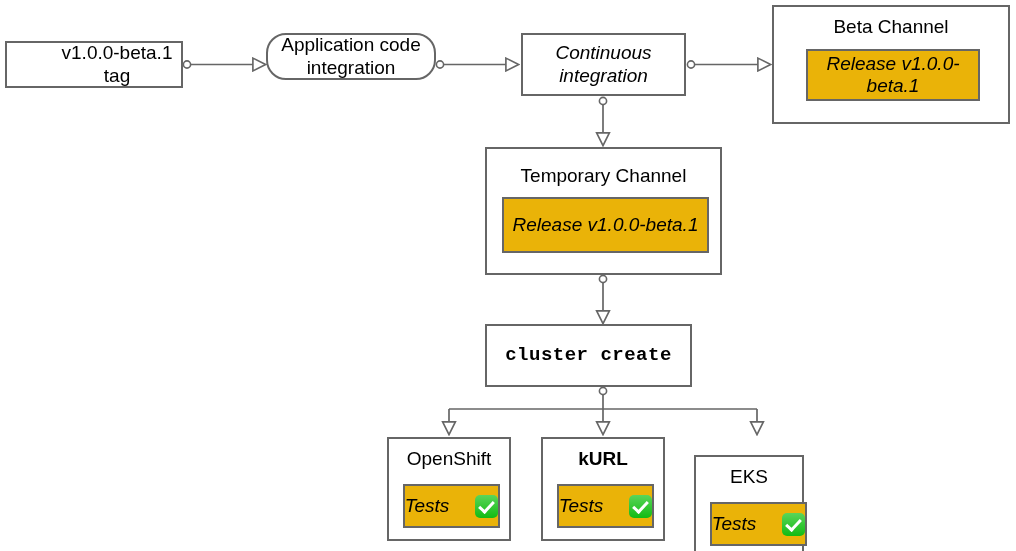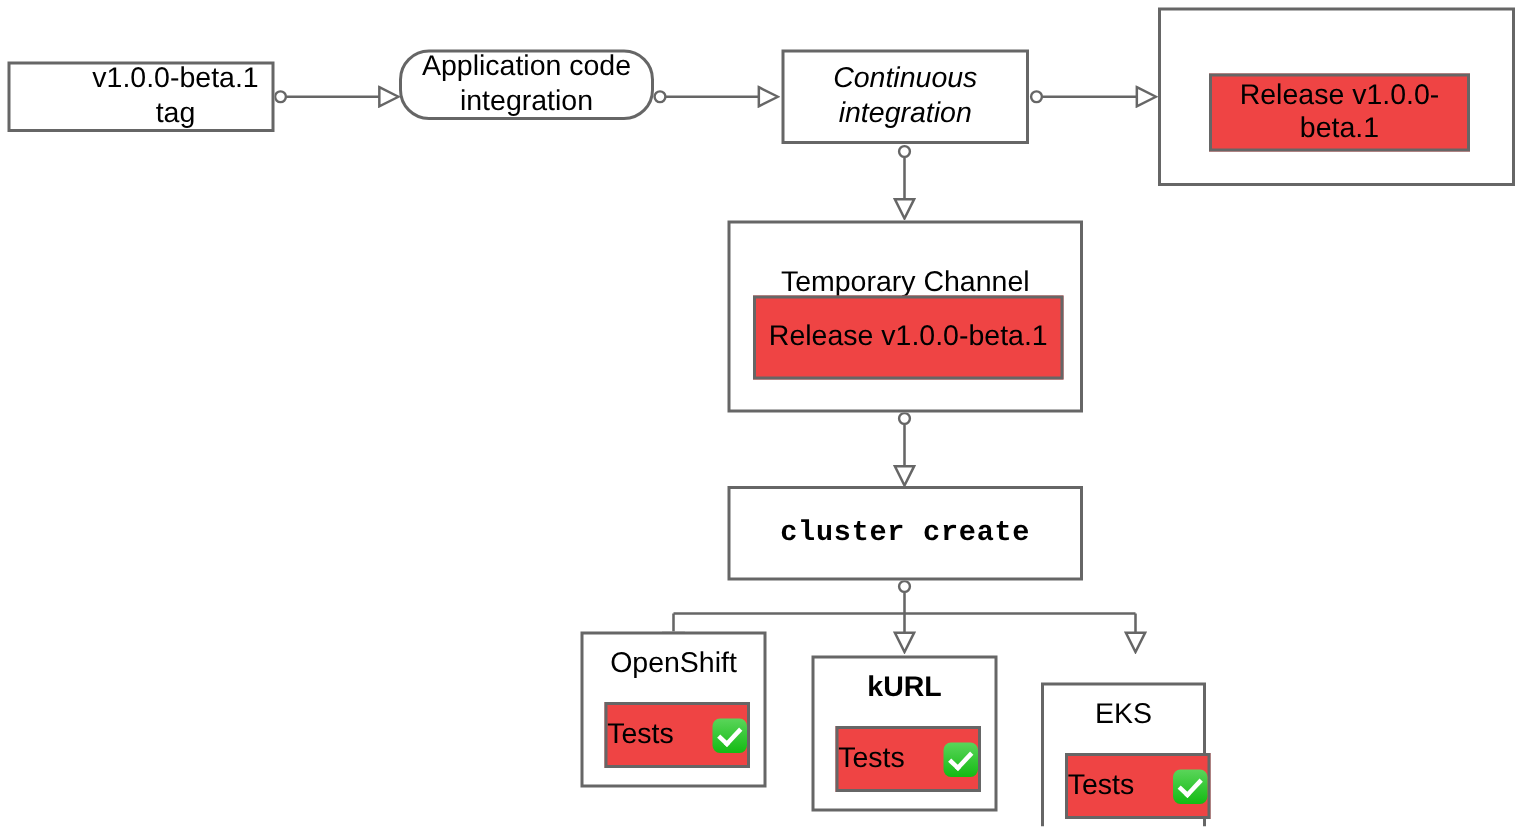--- a/index.html
+++ b/index.html
@@ -50,27 +50,28 @@
     right: 0;
     text-align: center;
     color: #000000;
     font-size: 19px;
     line-height: 1.2;
   }
   .inner-box {
     position: absolute;
     box-sizing: border-box;
     border: 2px solid #666666;
-    background: #ef4444;
+    background: #eab308;
     display: flex;
     align-items: center;
     justify-content: center;
     text-align: center;
     color: #000000;
     font-size: 19px;
+    font-style: italic;
   }
   .mono {
     font-family: "Liberation Mono", "DejaVu Sans Mono", monospace;
     font-weight: bold;
     font-size: 19px;
     letter-spacing: 0.5px;
   }
   .tests-row {
     display: flex;
     align-items: center;
@@ -150,37 +151,38 @@
   </div>
 
   <div class="node" style="left:521px; top:33px; width:165px; height:63px;font-style:italic;">
     <span>
       <span>Continuous</span><br>
       <span>integration</span>
     </span>
   </div>
 
   <div class="group" style="left:772px; top:5px; width:238px; height:119px;">
+    <div class="group-title" style="top:9px;">Beta Channel</div>
     <div class="inner-box" style="left:32px; top:42px; width:174px; height:52px;">
       <span>Release v1.0.0-beta.1</span>
     </div>
   </div>
 
   <div class="group" style="left:485px; top:147px; width:237px; height:128px;">
-    <div class="group-title" style="top:29px;">Temporary Channel</div>
+    <div class="group-title" style="top:16px;">Temporary Channel</div>
     <div class="inner-box" style="left:15px; top:48px; width:207px; height:56px;">
       <span>Release v1.0.0-beta.1</span>
     </div>
   </div>
 
-  <div class="node" style="left:485px; top:324px; width:237px; height:63px;">
+  <div class="node" style="left:485px; top:324px; width:207px; height:63px;">
     <span class="mono">cluster create</span>
   </div>
 
-  <div class="group" style="left:387px; top:421px; width:124px; height:104px;">
+  <div class="group" style="left:387px; top:437px; width:124px; height:104px;">
     <div class="group-title" style="top:9px;">OpenShift</div>
     <div class="inner-box" style="left:14px; top:45px; width:97px; height:44px;">
       <span class="tests-row">
         <span>Tests</span>
         <span class="check-badge"></span>
       </span>
     </div>
   </div>
 
   <div class="group" style="left:541px; top:437px; width:124px; height:104px;">

